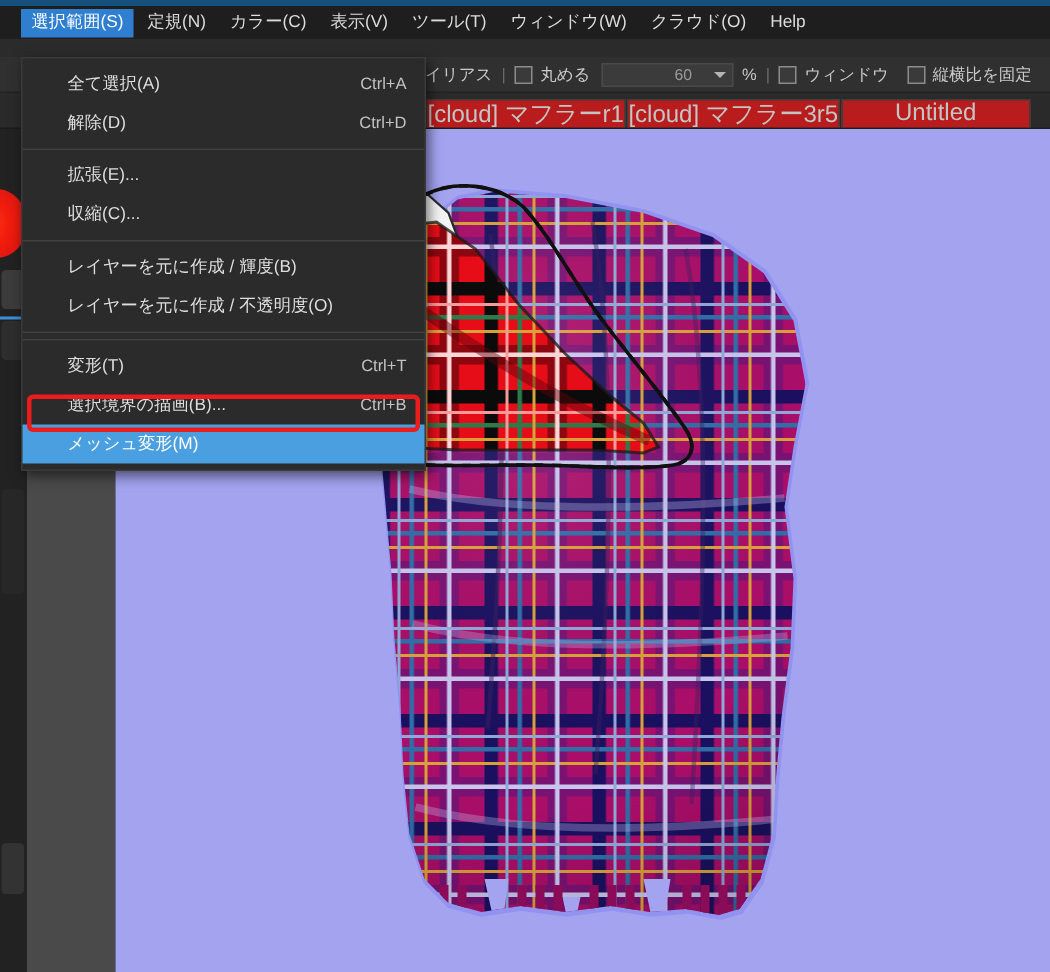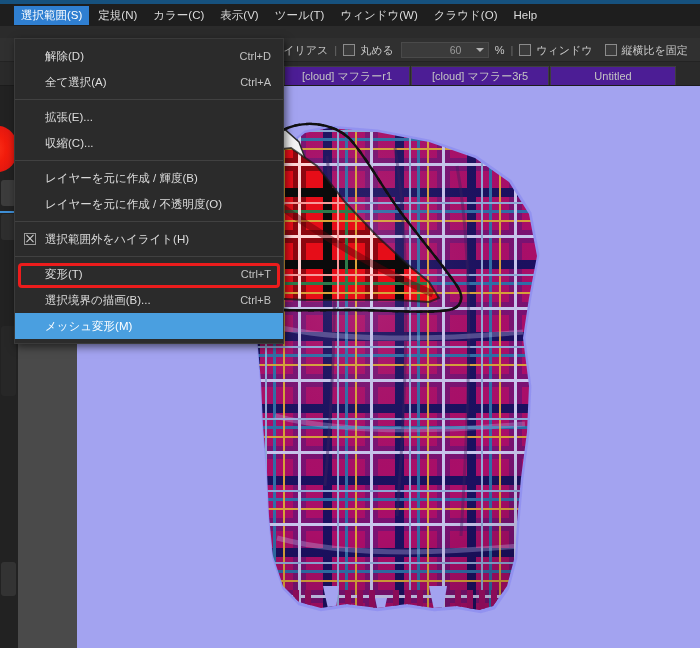--- a/index.html
+++ b/index.html
@@ -110,27 +110,27 @@
     background: #2a2a2a;
     border-bottom: 1px solid #1c1c1c;
     display: flex;
     align-items: flex-end;
     box-sizing: border-box;
   }
   .tab-leftpad { width: 284px; flex: none; }
   .tab {
     height: 19px;
     min-width: 126px;
-    background: #4c1d95;
+    background: #b91c1c;
     border: 1px solid #3e3e3e;
     border-bottom: none;
     display: flex;
     align-items: center;
     justify-content: center;
-    font-size: 11px;
+    font-size: 16px;
     color: #c4c4c4;
     box-sizing: border-box;
     margin-right: 1px;
     white-space: nowrap;
   }
   .tab.wide { min-width: 138px; }
 
   
   .toolstrip {
     position: absolute;
@@ -442,30 +442,30 @@
       </g>
     </svg>
   </div>
 
   <div class="redblob"></div>
 
   <div class="dropdown">
 
     <div class="mi">
       <span class="checkbox-slot"></span>
+      <span class="label">全て選択(A)</span>
+      <span class="accel">Ctrl+A</span>
+    </div>
+
+    <div class="mi">
+      <span class="checkbox-slot"></span>
       <span class="label">解除(D)</span>
       <span class="accel">Ctrl+D</span>
     </div>
 
-    <div class="mi">
-      <span class="checkbox-slot"></span>
-      <span class="label">全て選択(A)</span>
-      <span class="accel">Ctrl+A</span>
-    </div>
-
 
     <div class="mi-sep"></div>
 
     <div class="mi">
       <span class="checkbox-slot"></span>
       <span class="label">拡張(E)...</span>
       <span class="accel"></span>
     </div>
 
     <div class="mi">
@@ -483,27 +483,20 @@
     </div>
 
     <div class="mi">
       <span class="checkbox-slot"></span>
       <span class="label">レイヤーを元に作成 / 不透明度(O)</span>
       <span class="accel"></span>
     </div>
 
     <div class="mi-sep"></div>
 
-    <div class="mi">
-      <span class="checkbox-slot">
-        <span class="cb"></span>
-      </span>
-      <span class="label">選択範囲外をハイライト(H)</span>
-      <span class="accel"></span>
-    </div>
 
     <div class="mi-sep"></div>
 
     <div class="mi">
       <span class="checkbox-slot"></span>
       <span class="label">変形(T)</span>
       <span class="accel">Ctrl+T</span>
     </div>
 
     <div class="mi">

